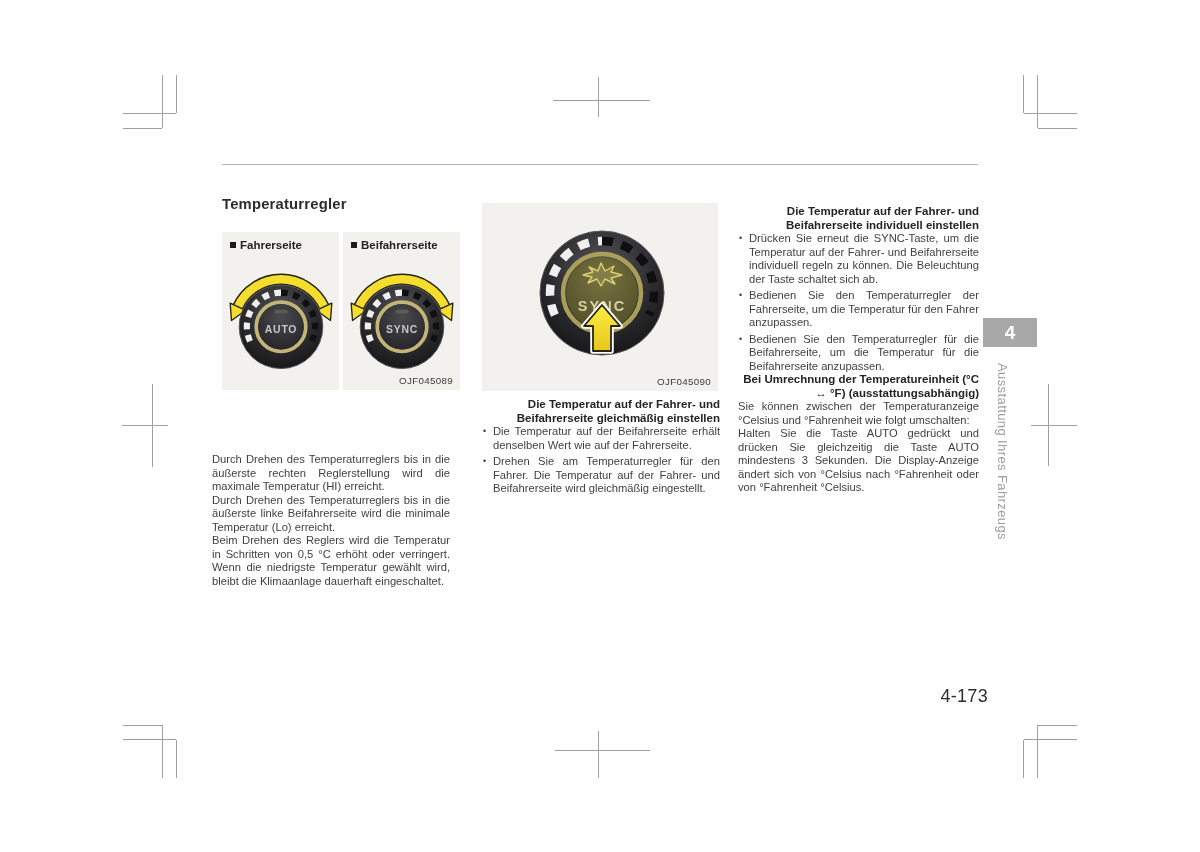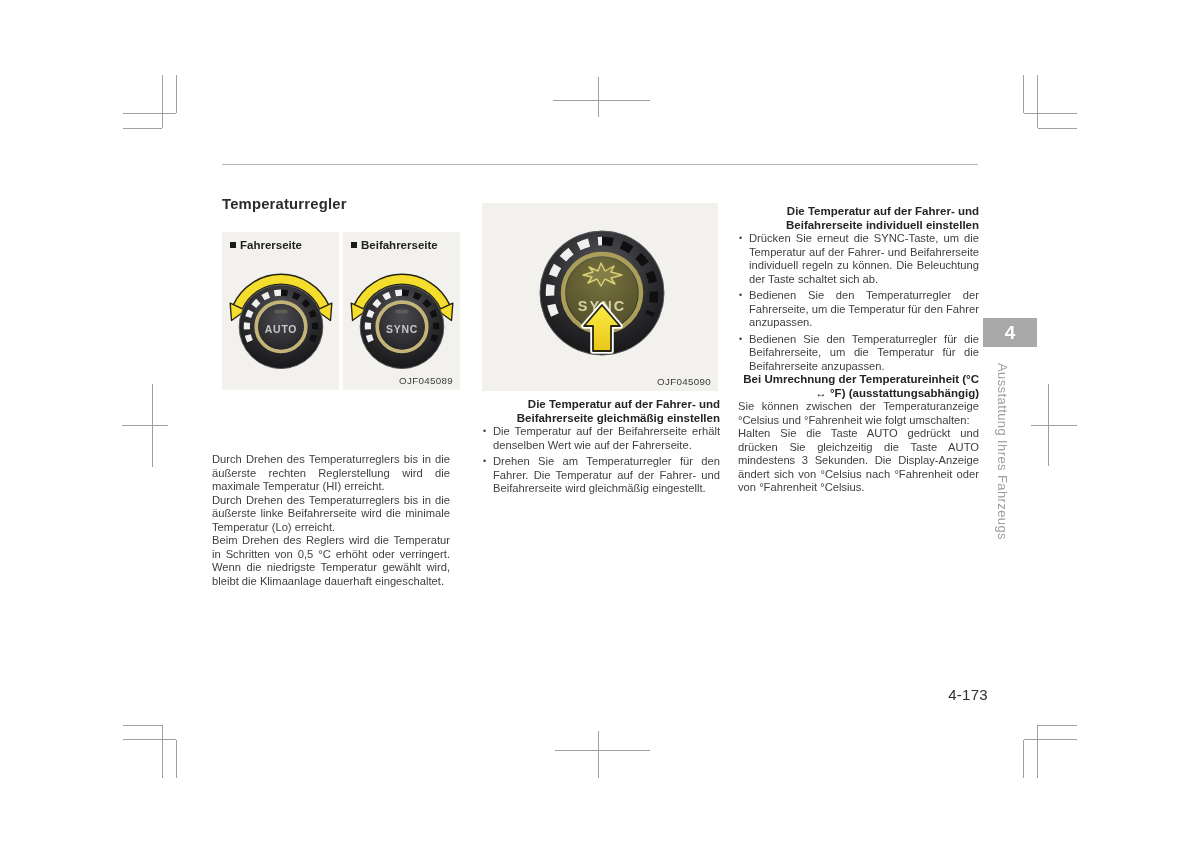--- a/index.html
+++ b/index.html
@@ -50,21 +50,21 @@
   .chapter-tab{
     position:absolute;left:983px;top:318px;width:54px;height:29px;background:#a8a8a8;
     color:#ffffff;font-size:19px;font-weight:bold;text-align:center;line-height:29px;
   }
   .sidebar-vert{
     position:absolute;left:995px;top:363px;height:210px;
     writing-mode:vertical-rl;font-size:13px;color:#9d9d9d;letter-spacing:.4px;white-space:nowrap;
   }
   .page-number{
     position:absolute;left:880px;top:686px;width:108px;text-align:right;
-    font-size:15px;color:#2e2e2e;letter-spacing:.3px;
+    font-size:18px;color:#2e2e2e;letter-spacing:.3px;
   }
   svg text{font-family:"Liberation Sans", sans-serif;}
 </style>
 </head>
 <body>
 
 <div>
 
   <div class="mark" style="left:162px;top:75px;width:1px;height:53px;"></div>
   <div class="mark" style="left:176px;top:75px;width:1px;height:38px;"></div>

